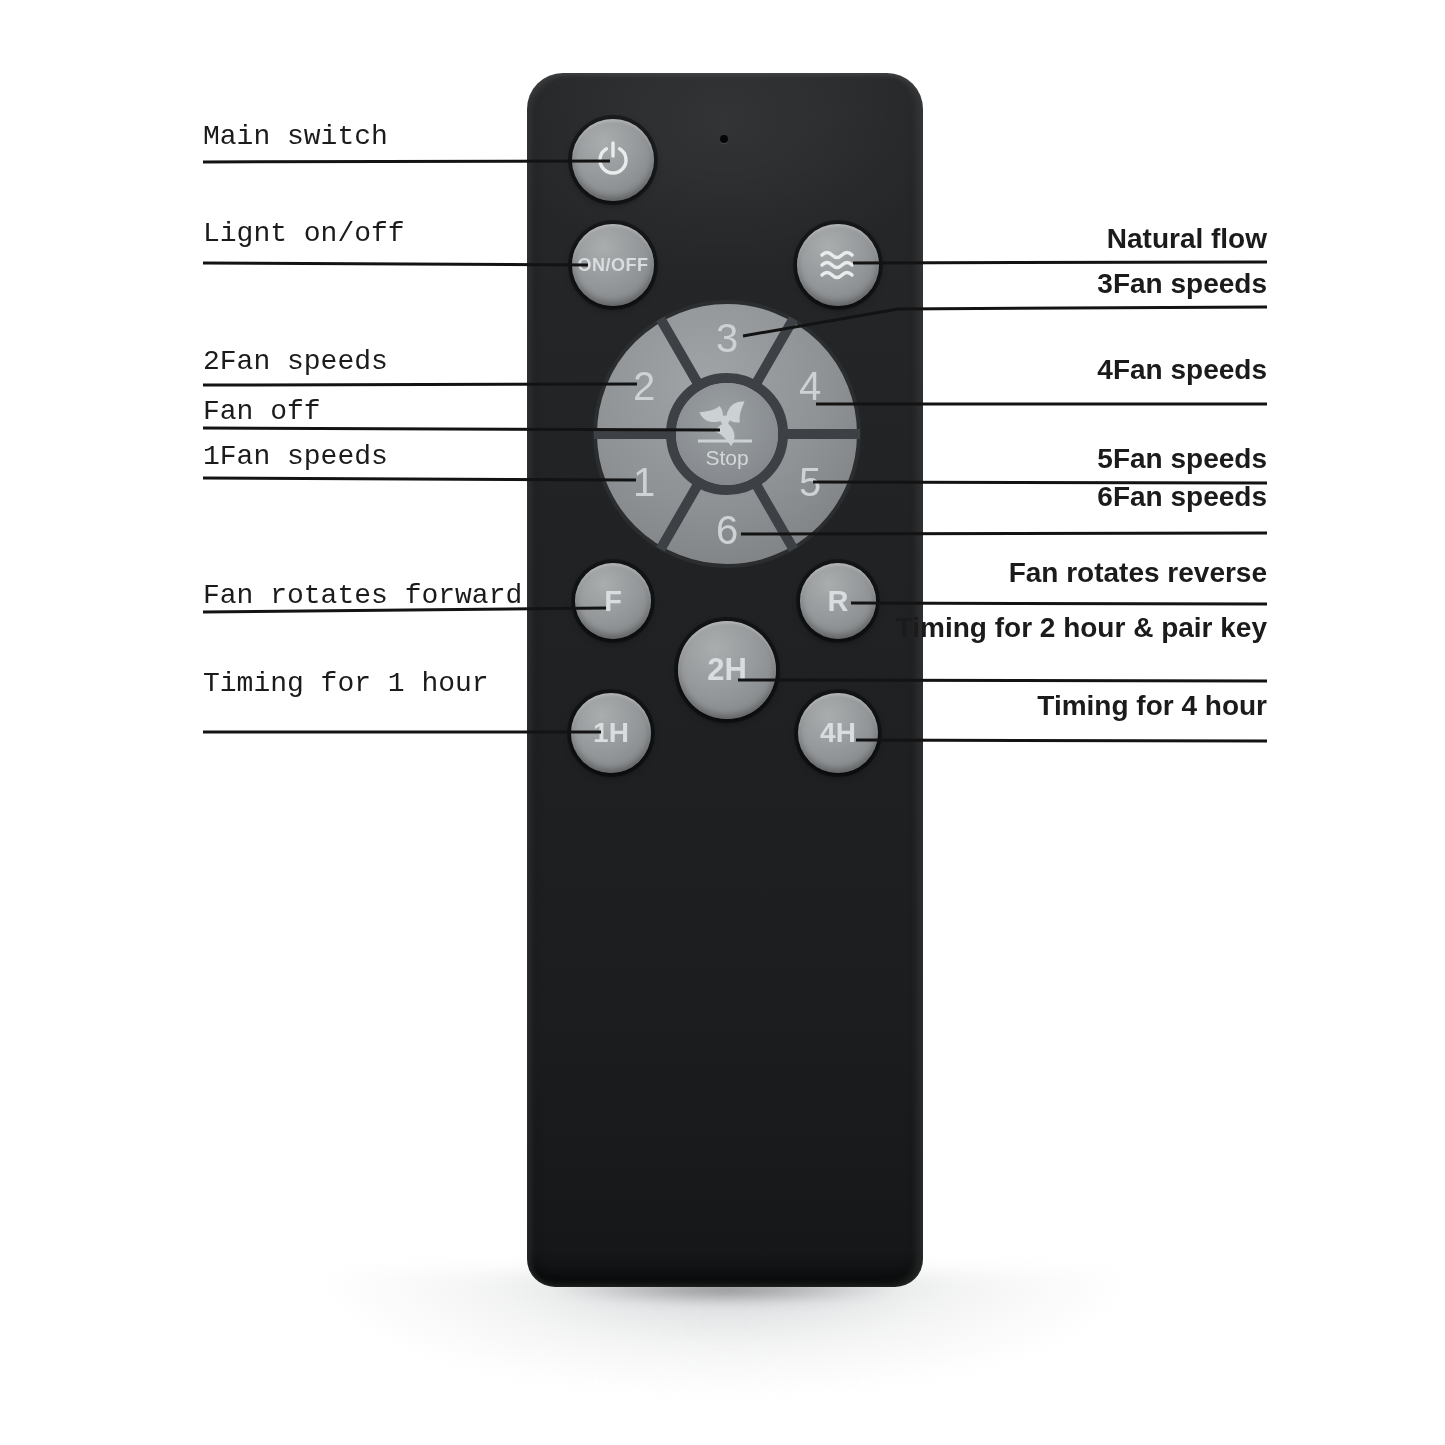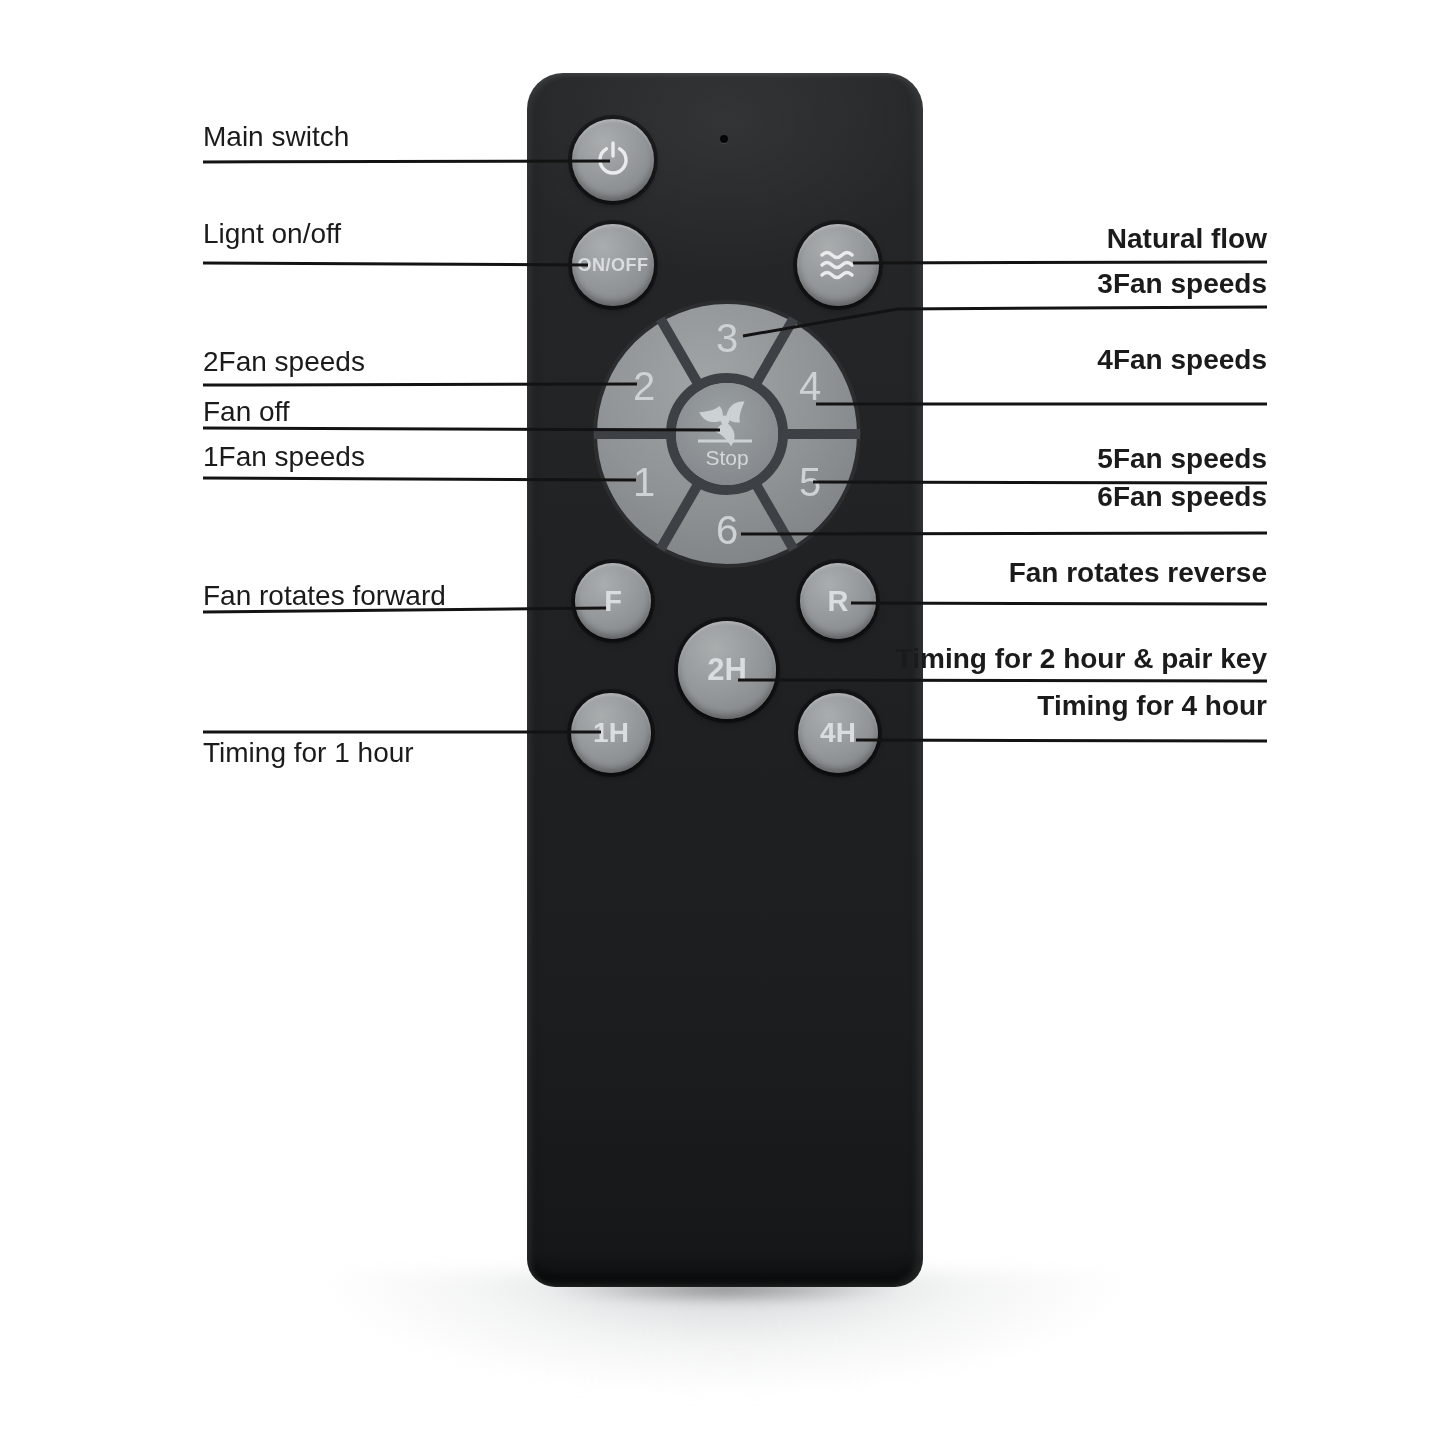--- a/index.html
+++ b/index.html
@@ -6,21 +6,21 @@
   #canvas{
     position:relative;width:1445px;height:1445px;overflow:hidden;
     background:#ffffff;
     font-family:"Liberation Sans", sans-serif;
   }
   
   .lbl{
     position:absolute;color:#1b1b1b;font-size:28px;line-height:1.1;
     white-space:nowrap;transform:translateY(-50%);
   }
-  .lbl-left{left:203px;}
+  .lbl-left{left:203px;font-family:Liberation Mono, monospace;}
   .lbl-right{right:178px;text-align:left;font-weight:bold;}
   
   #connectors{position:absolute;left:0;top:0;pointer-events:none;}
   
   #remote{
     position:absolute;left:527px;top:73px;width:396px;height:1214px;
     border-radius:36px 36px 28px 28px;
     background:
       radial-gradient(ellipse 80% 18% at 50% 4%, rgba(255,255,255,0.06), rgba(255,255,255,0) 70%),
       linear-gradient(180deg,#26282a 0%,#202224 40%,#1b1d1f 78%,#151718 97%,#0e0f10 100%);
@@ -178,24 +178,24 @@
       <line x1="856" y1="740" x2="1267" y2="741"></line>
     </g>
   </svg>
 
   <div class="lbl lbl-left" style="top:137px">Main switch</div>
   <div class="lbl lbl-left" style="top:234px">Lignt on/off</div>
   <div class="lbl lbl-left" style="top:362px">2Fan speeds</div>
   <div class="lbl lbl-left" style="top:412px">Fan off</div>
   <div class="lbl lbl-left" style="top:457px">1Fan speeds</div>
   <div class="lbl lbl-left" style="top:596px">Fan rotates forward</div>
-  <div class="lbl lbl-left" style="top:753px">Timing for 1 hour</div>
+  <div class="lbl lbl-left" style="top:684px">Timing for 1 hour</div>
 
   <div class="lbl lbl-right" style="top:239px">Natural flow</div>
   <div class="lbl lbl-right" style="top:284px">3Fan speeds</div>
-  <div class="lbl lbl-right" style="top:360px">4Fan speeds</div>
+  <div class="lbl lbl-right" style="top:370px">4Fan speeds</div>
   <div class="lbl lbl-right" style="top:459px">5Fan speeds</div>
   <div class="lbl lbl-right" style="top:497px">6Fan speeds</div>
   <div class="lbl lbl-right" style="top:573px">Fan rotates reverse</div>
-  <div class="lbl lbl-right" style="top:659px">Timing for 2 hour &amp; pair key</div>
+  <div class="lbl lbl-right" style="top:628px">Timing for 2 hour &amp; pair key</div>
   <div class="lbl lbl-right" style="top:706px">Timing for 4 hour</div>
 
 </div>
 
 </body></html>

